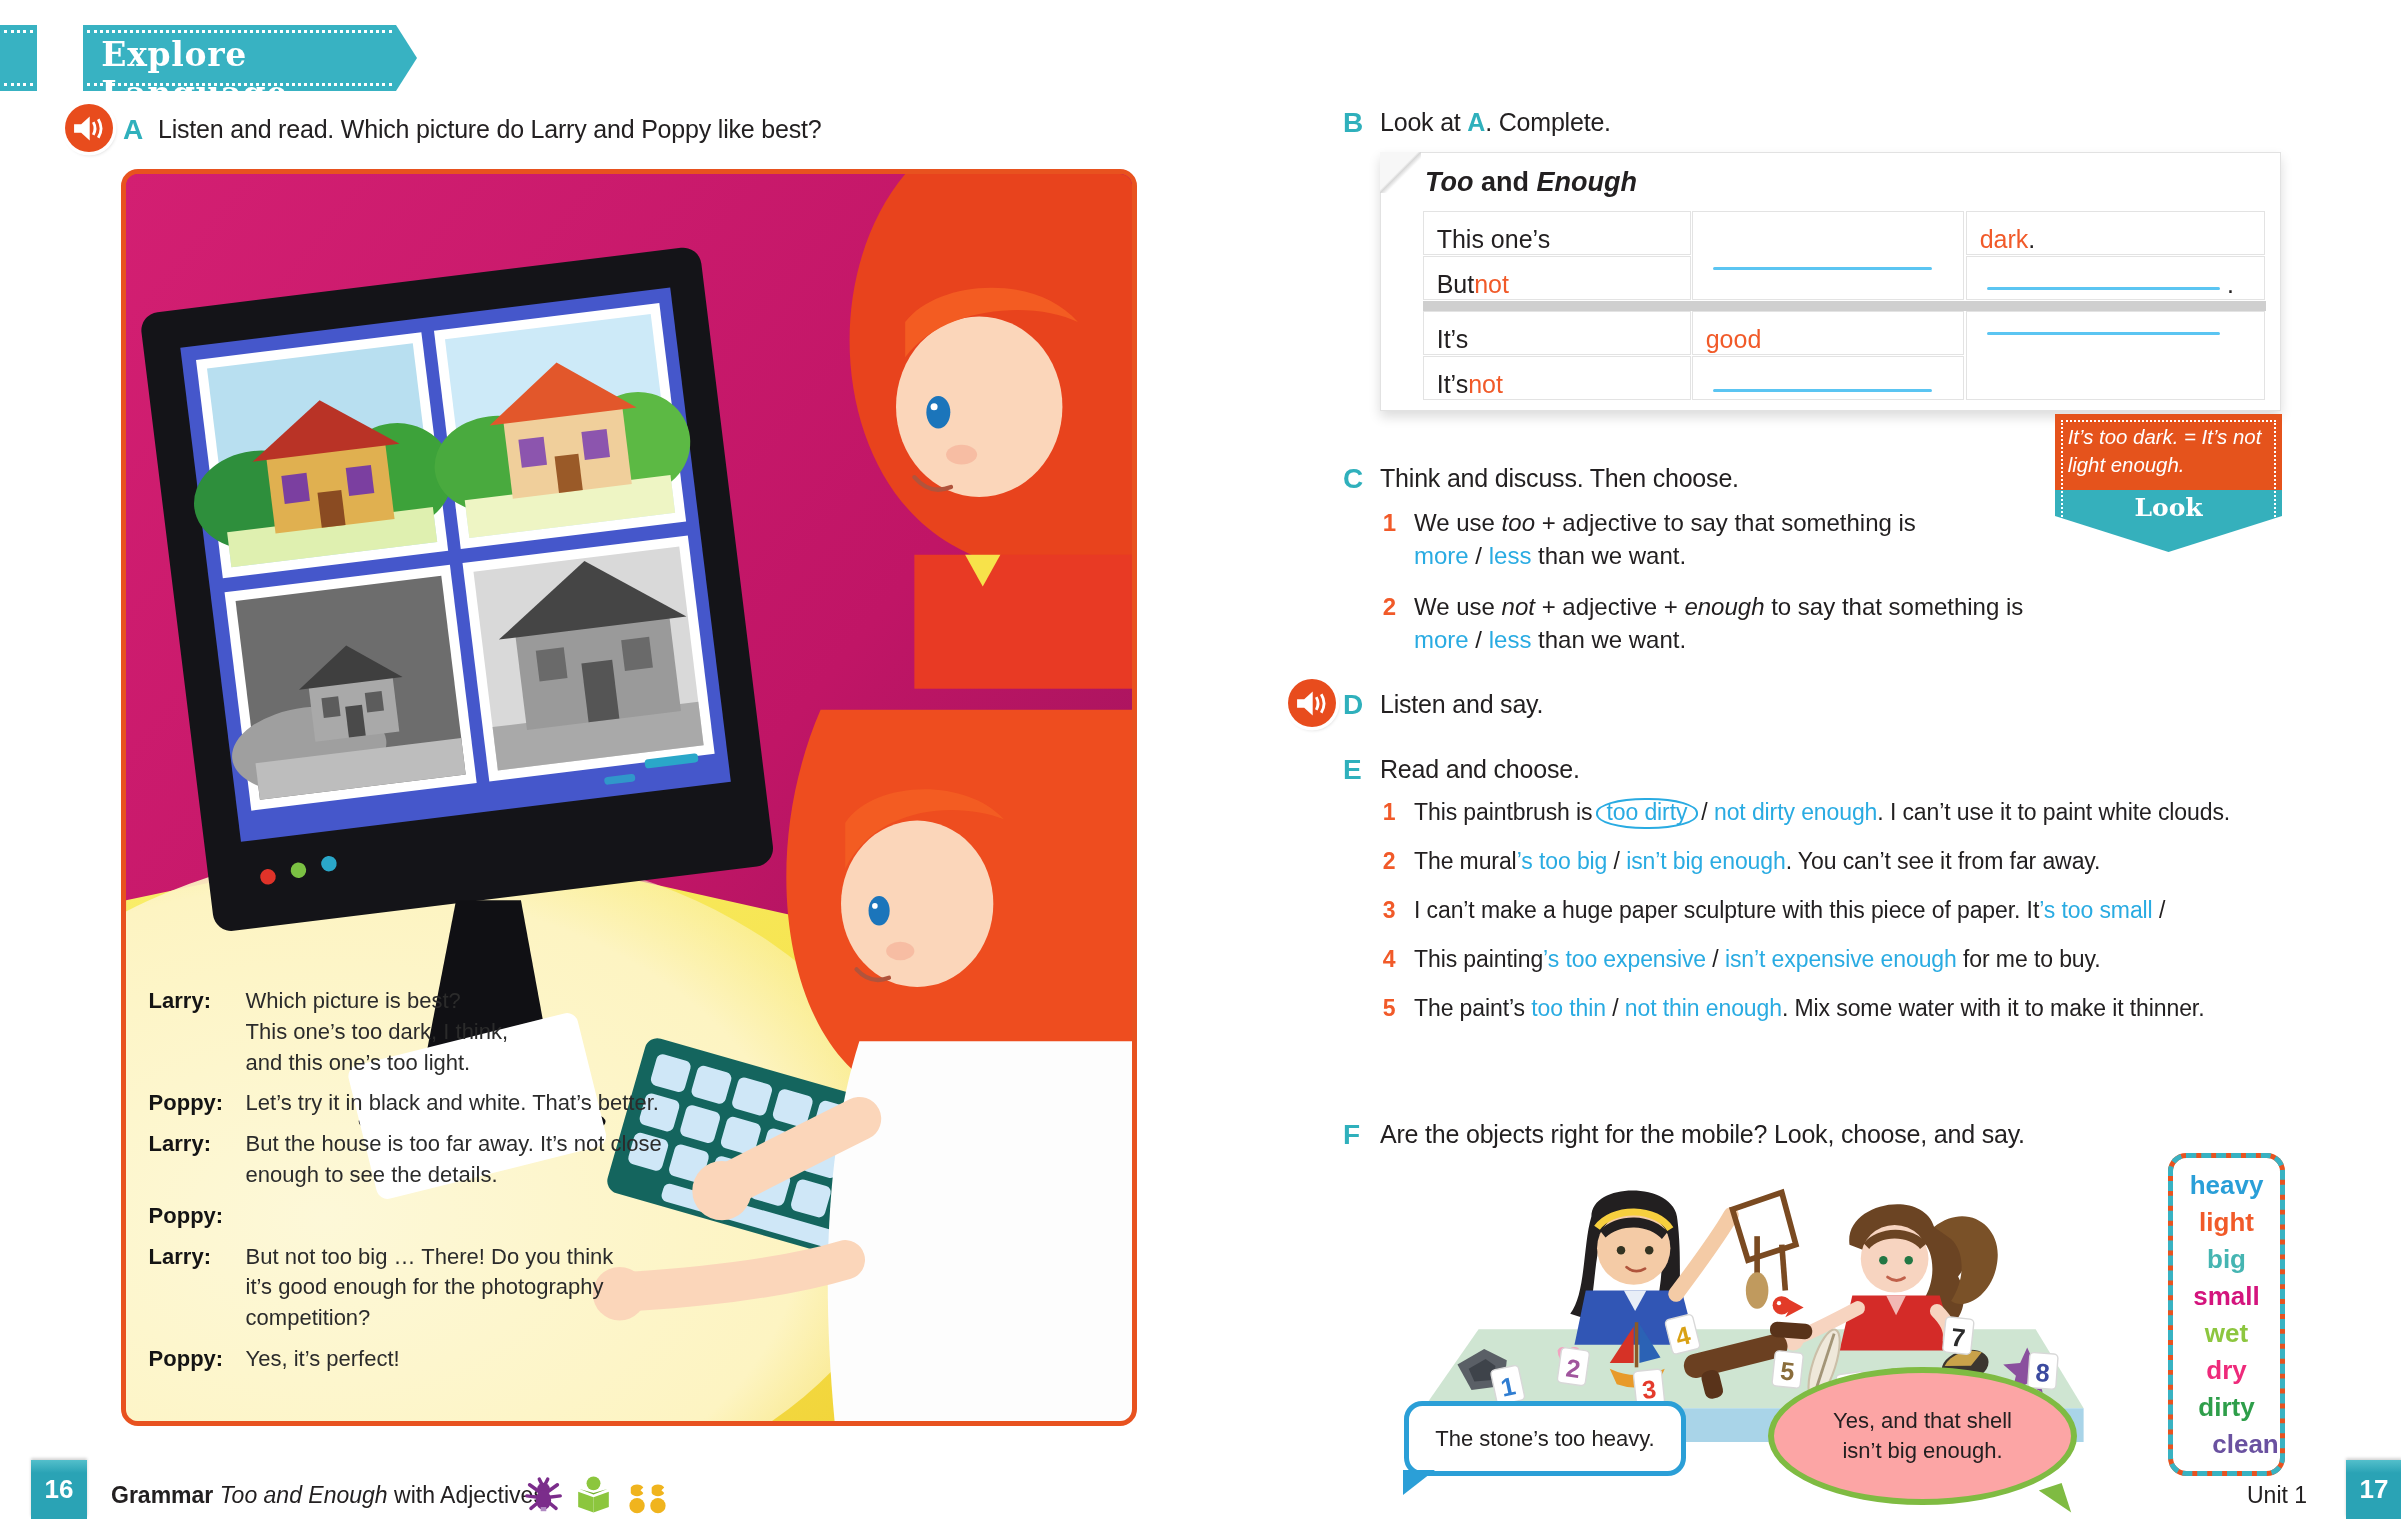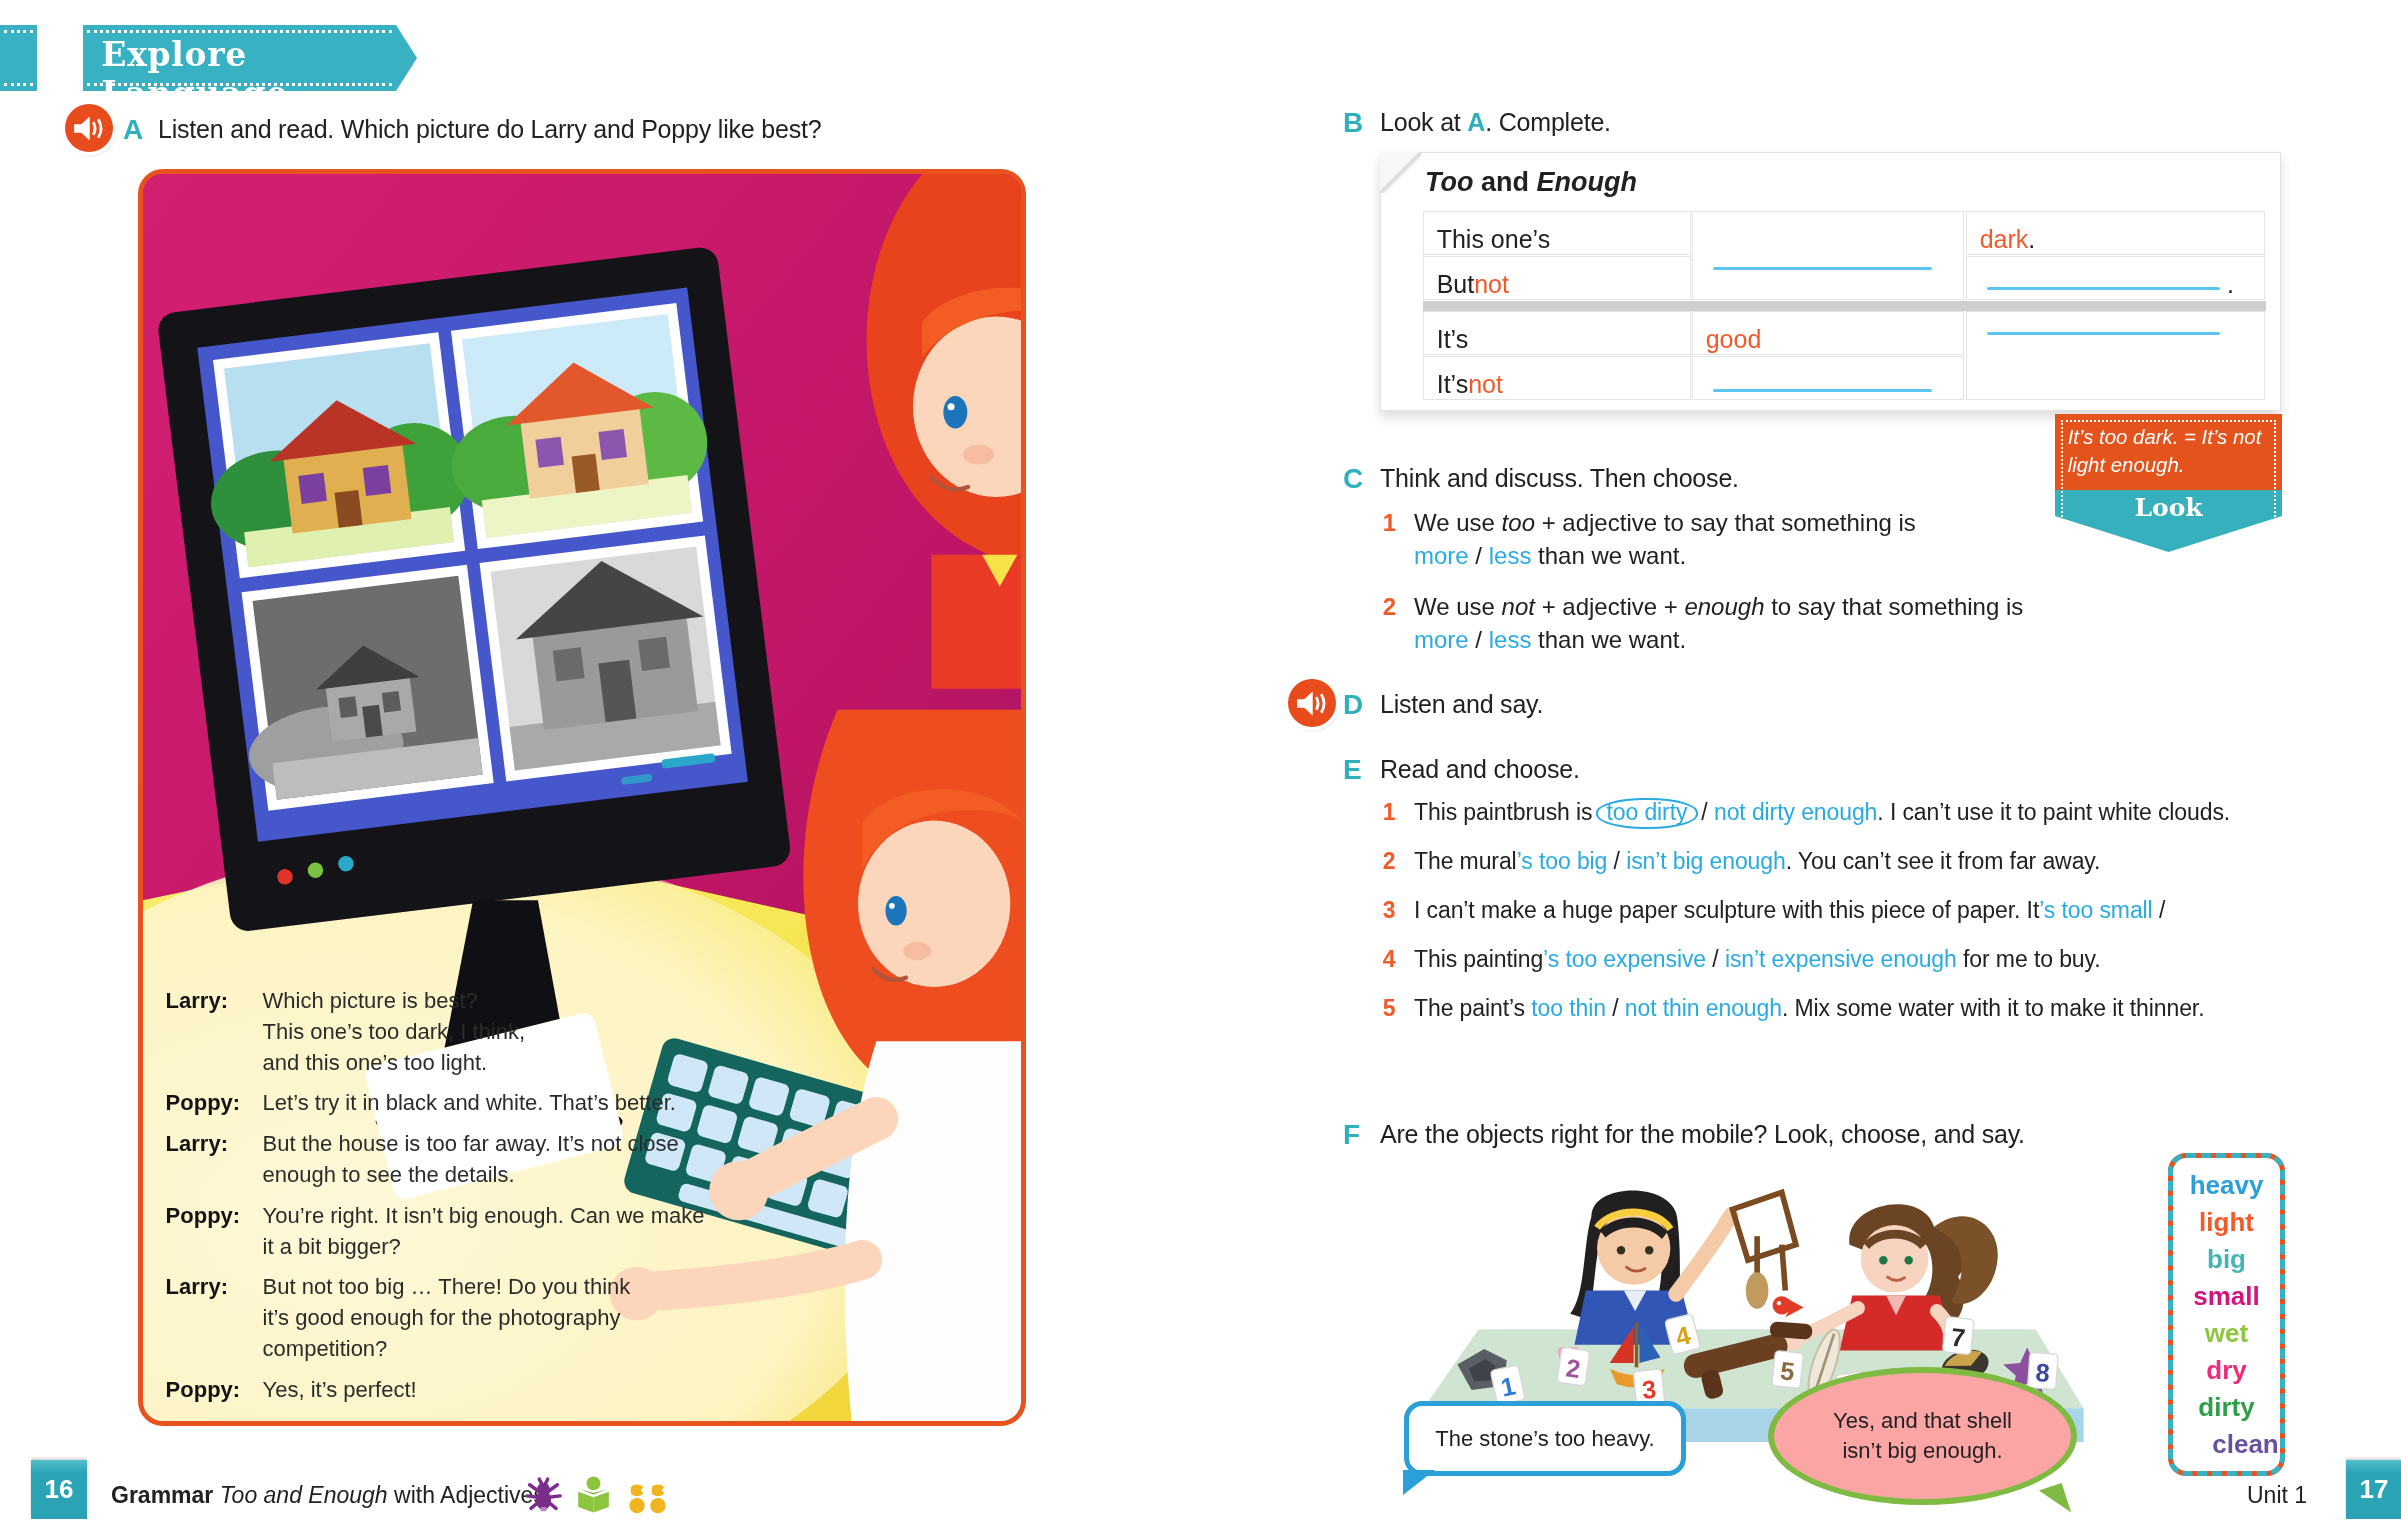--- a/index.html
+++ b/index.html
@@ -30,22 +30,22 @@
   .sg-b{color:#29abe2;}
   .sg-o{color:#f15a29;}
   .sg-it{color:#232021;font-style:italic;}
   .sg-bi{font-weight:bold;font-style:italic;color:#232021;}
   .sg-bk{font-weight:bold;color:#232021;}
   .sg-tb{color:#2fb0bc;font-weight:bold;}
   .circled{border:2.8px solid #29abe2;border-radius:48%;padding:0 8.5px 1.4px 8.5px;
            margin:-5.6px -2.8px;display:inline-block;line-height:1.1;}
 
   
-  .illus{left:138px;top:169px;width:888px;height:1257px;border:5.6px solid #e8521f;
-         border-radius:25px;overflow:hidden;box-sizing:border-box;background:#cb1c6d;}
+  .illus{left:121px;top:169px;width:1016px;height:1257px;border:5.6px solid #e8521f;
+         border-radius:17px;overflow:hidden;box-sizing:border-box;background:#cb1c6d;}
   .illus svg{position:absolute;left:0;top:0;}
   .dialogue{position:absolute;left:22.6px;top:812px;width:648px;font-size:22px;line-height:1.4;}
   .dlg-row{display:flex;margin-bottom:10px;}
   .dlg-name{flex:0 0 97px;font-weight:bold;color:#141414;}
   .dlg-text{flex:1;color:#2b2b2b;}
 
   
   .page-tab{width:56px;height:59px;background:linear-gradient(180deg,#53bfcb 0,#2aa3b5 22%,#2aa3b5 100%);
             color:#fff;font-size:26px;font-weight:bold;text-align:center;line-height:59px;
             box-shadow:0 -2.1px 2.8px rgba(0,0,0,.18);}
@@ -288,21 +288,20 @@
         <div class="dlg-row">
           <span class="dlg-name">Poppy:</span>
           <span class="dlg-text">Let’s try it in black and white. That’s better.</span>
         </div>
         <div class="dlg-row">
           <span class="dlg-name">Larry:</span>
           <span class="dlg-text">But the house is too far away. It’s not close<br>enough to see the details.</span>
         </div>
         <div class="dlg-row">
           <span class="dlg-name">Poppy:</span>
-          <span class="dlg-text">You’re right. It isn’t big enough. Can we make<br>it a bit bigger?</span>
         </div>
         <div class="dlg-row">
           <span class="dlg-name">Larry:</span>
           <span class="dlg-text">But not too big … There! Do you think<br>it’s good enough for the photography<br>competition?</span>
         </div>
         <div class="dlg-row">
           <span class="dlg-name">Poppy:</span>
           <span class="dlg-text">Yes, it’s perfect!</span>
         </div>
       </div>

